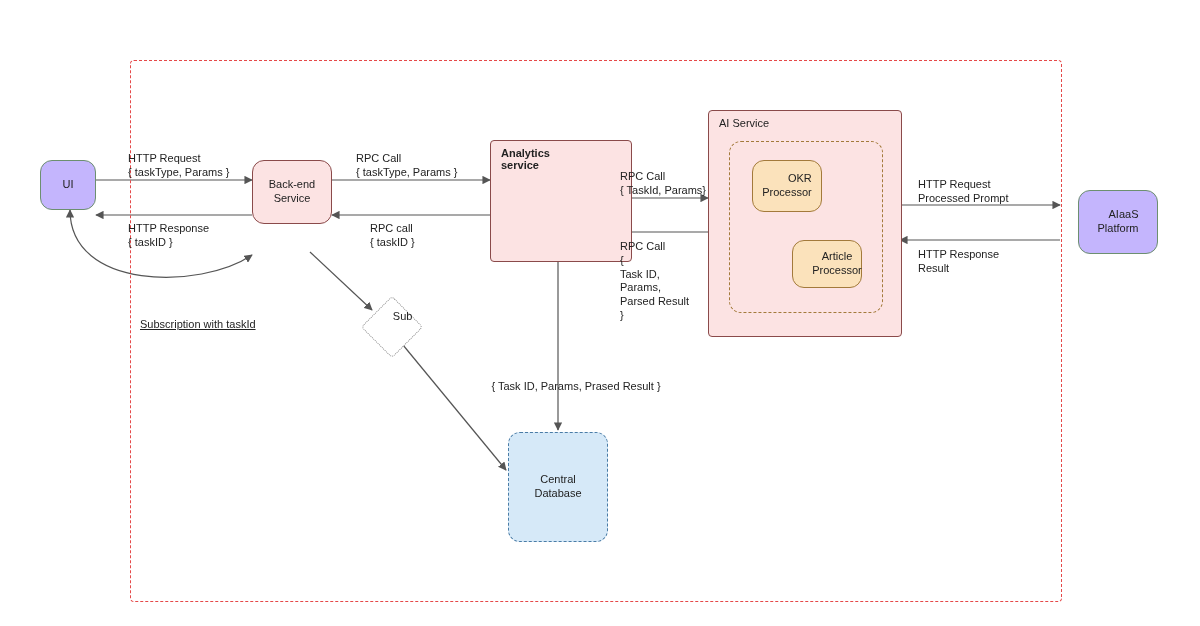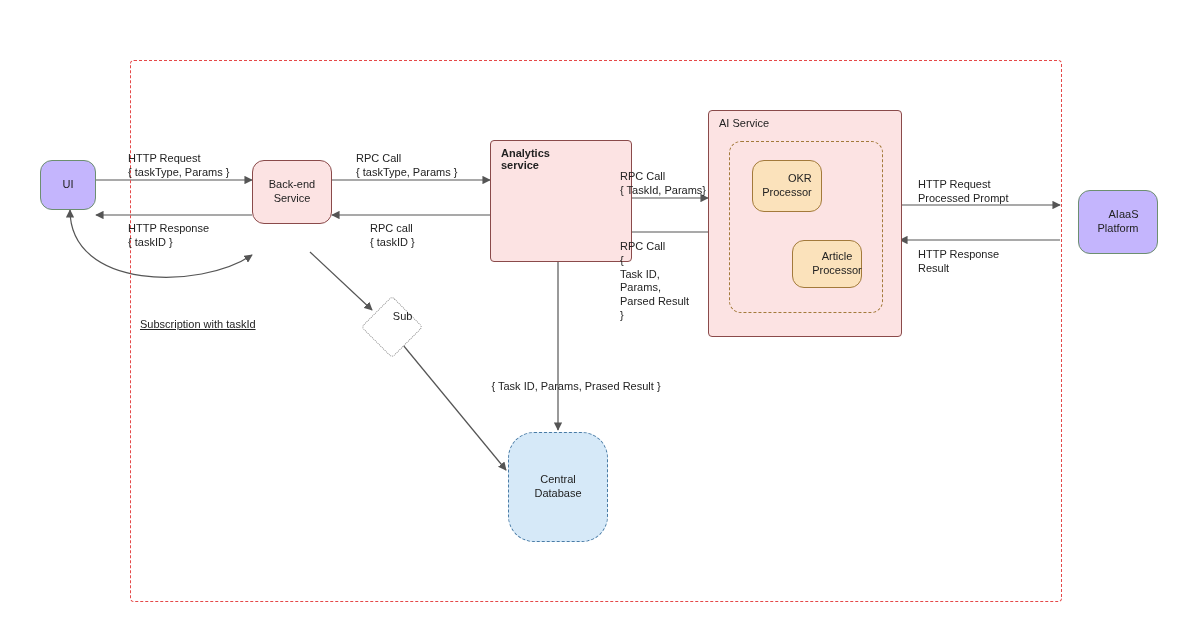--- a/index.html
+++ b/index.html
@@ -163,21 +163,21 @@
 
   <div class="box ui-box" style="left:1078px; top:190px; width:80px; height:64px;">
     <span style="white-space:pre;">AIaaS
 Platform</span>
   </div>
 
   <div class="sub-diamond" style="left:370px; top:305px;">
     <div class="sub-text">Sub</div>
   </div>
 
-  <div class="box blue-box" style="left:508px; top:432px; width:100px; height:110px;border-radius:26px;">
+  <div class="box blue-box" style="left:508px; top:432px; width:100px; height:110px;">
     <span style="white-space:pre;">Central
 Database</span>
   </div>
 
   <div class="label" style="left:128px; top:152px;">HTTP Request
 { taskType, Params }</div>
   <div class="label" style="left:128px; top:222px;">HTTP Response
 { taskID }</div>
 
   <div class="label" style="left:356px; top:152px;">RPC Call

